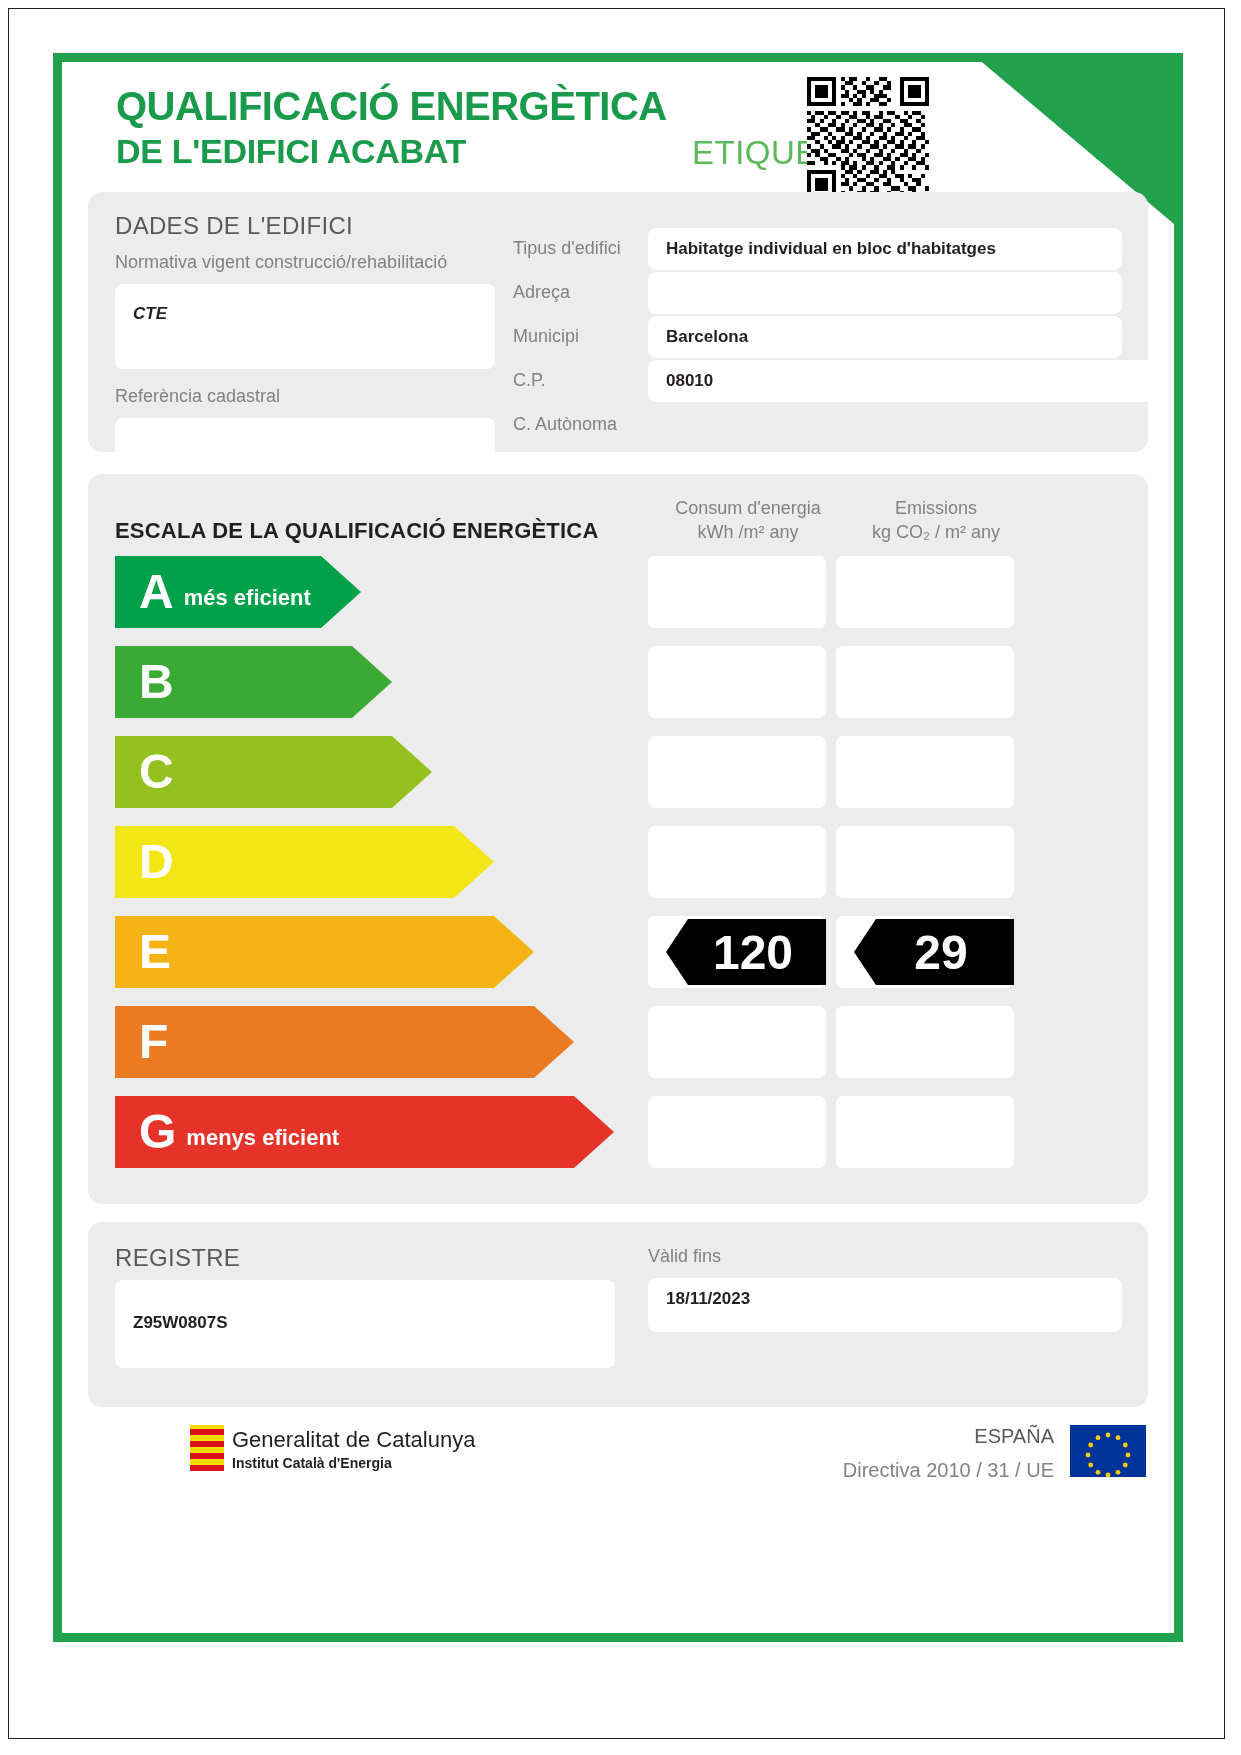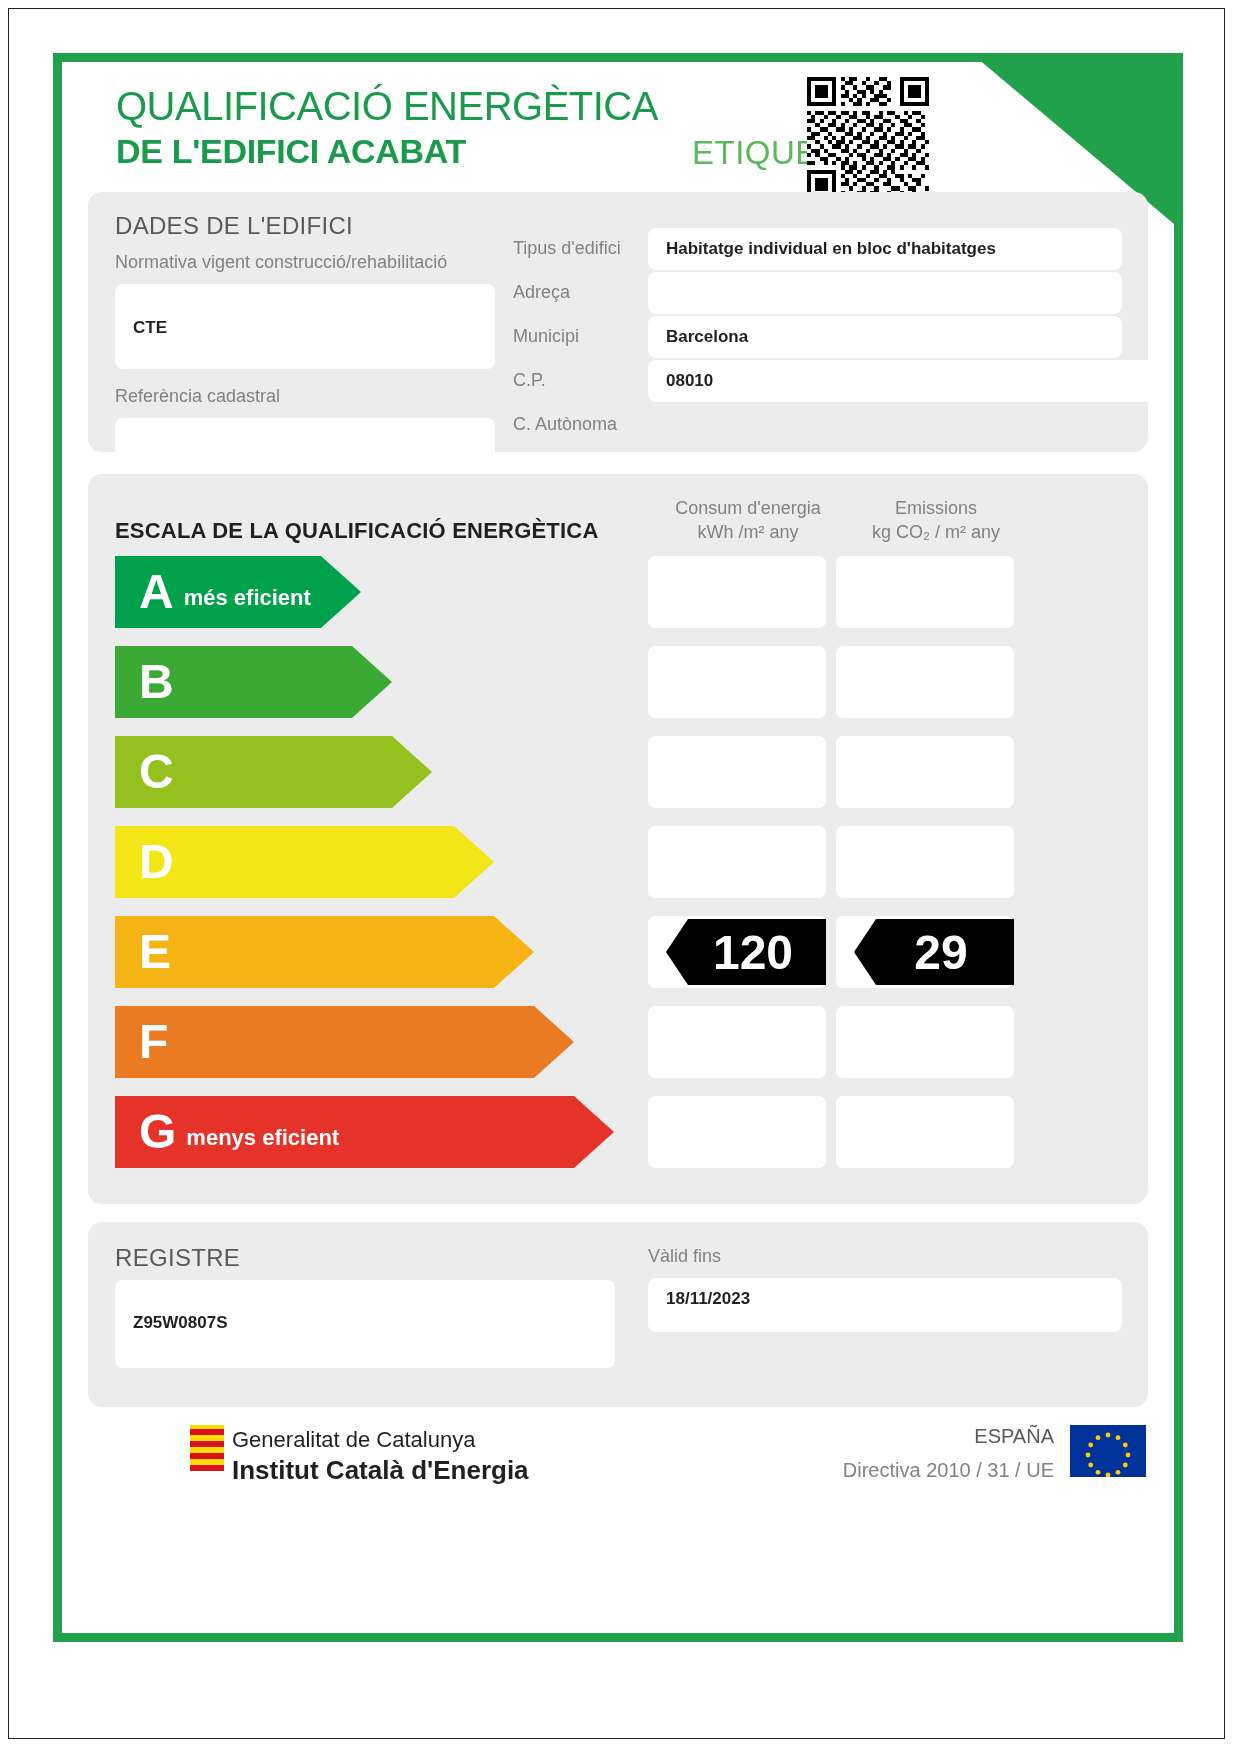--- a/index.html
+++ b/index.html
@@ -50,21 +50,21 @@
   .header {
     position: absolute;
     left: 0; top: 0;
     width: 1112px;
     height: 150px;
   }
   .title-main {
     position: absolute;
     left: 54px; top: 22px;
     font-size: 40px;
-    font-weight: normal;
+    font-weight: bold;
     color: #1a9a4b;
     letter-spacing: -0.5px;
     white-space: nowrap;
   }
   .title-sub {
     position: absolute;
     left: 54px; top: 70px;
     font-size: 34px;
     font-weight: bold;
     color: #1a9a4b;
@@ -212,21 +212,21 @@
   }
   .gencat-text-1 {
     position: absolute;
     left: 150px; top: 10px;
     font-size: 22px;
     color: #231f20;
   }
   .gencat-text-2 {
     position: absolute;
     left: 150px; top: 38px;
-    font-size: 26px;
+    font-size: 14px;
     font-weight: bold;
     color: #231f20;
   }
   .espana {
     position: absolute;
     right: 140px; top: 8px;
     font-size: 20px;
     color: #58595b;
   }
   .directiva {
@@ -502,21 +502,21 @@
           </g>
         </svg>
       </div>
     </div>
 
     <div class="panel panel-building">
       <div class="section-title" style="left:27px; top:20px;">DADES DE L'EDIFICI</div>
 
       <div class="field-label" style="left:27px; top:60px;">Normativa vigent construcció/rehabilitació</div>
       <div class="field-box" style="left:27px; top:92px; width:380px; height:85px;">
-        <div class="field-value" style="left:18px; top:34px;">CTE</div>
+        <div class="field-value" style="left:18px; top:20px;font-style:italic;">CTE</div>
       </div>
 
       <div class="field-label" style="left:27px; top:194px;">Referència cadastral</div>
       <div class="field-box" style="left:27px; top:226px; width:380px; height:42px;">
         <div class="field-value" style="left:18px; top:11px;"></div>
       </div>
 
       <div class="field-label" style="left:425px; top:46px;">Tipus d'edifici</div>
       <div class="field-box" style="left:560px; top:36px; width:474px; height:42px;">
         <div class="field-value" style="left:18px; top:11px;">Habitatge individual en bloc d'habitatges</div>

